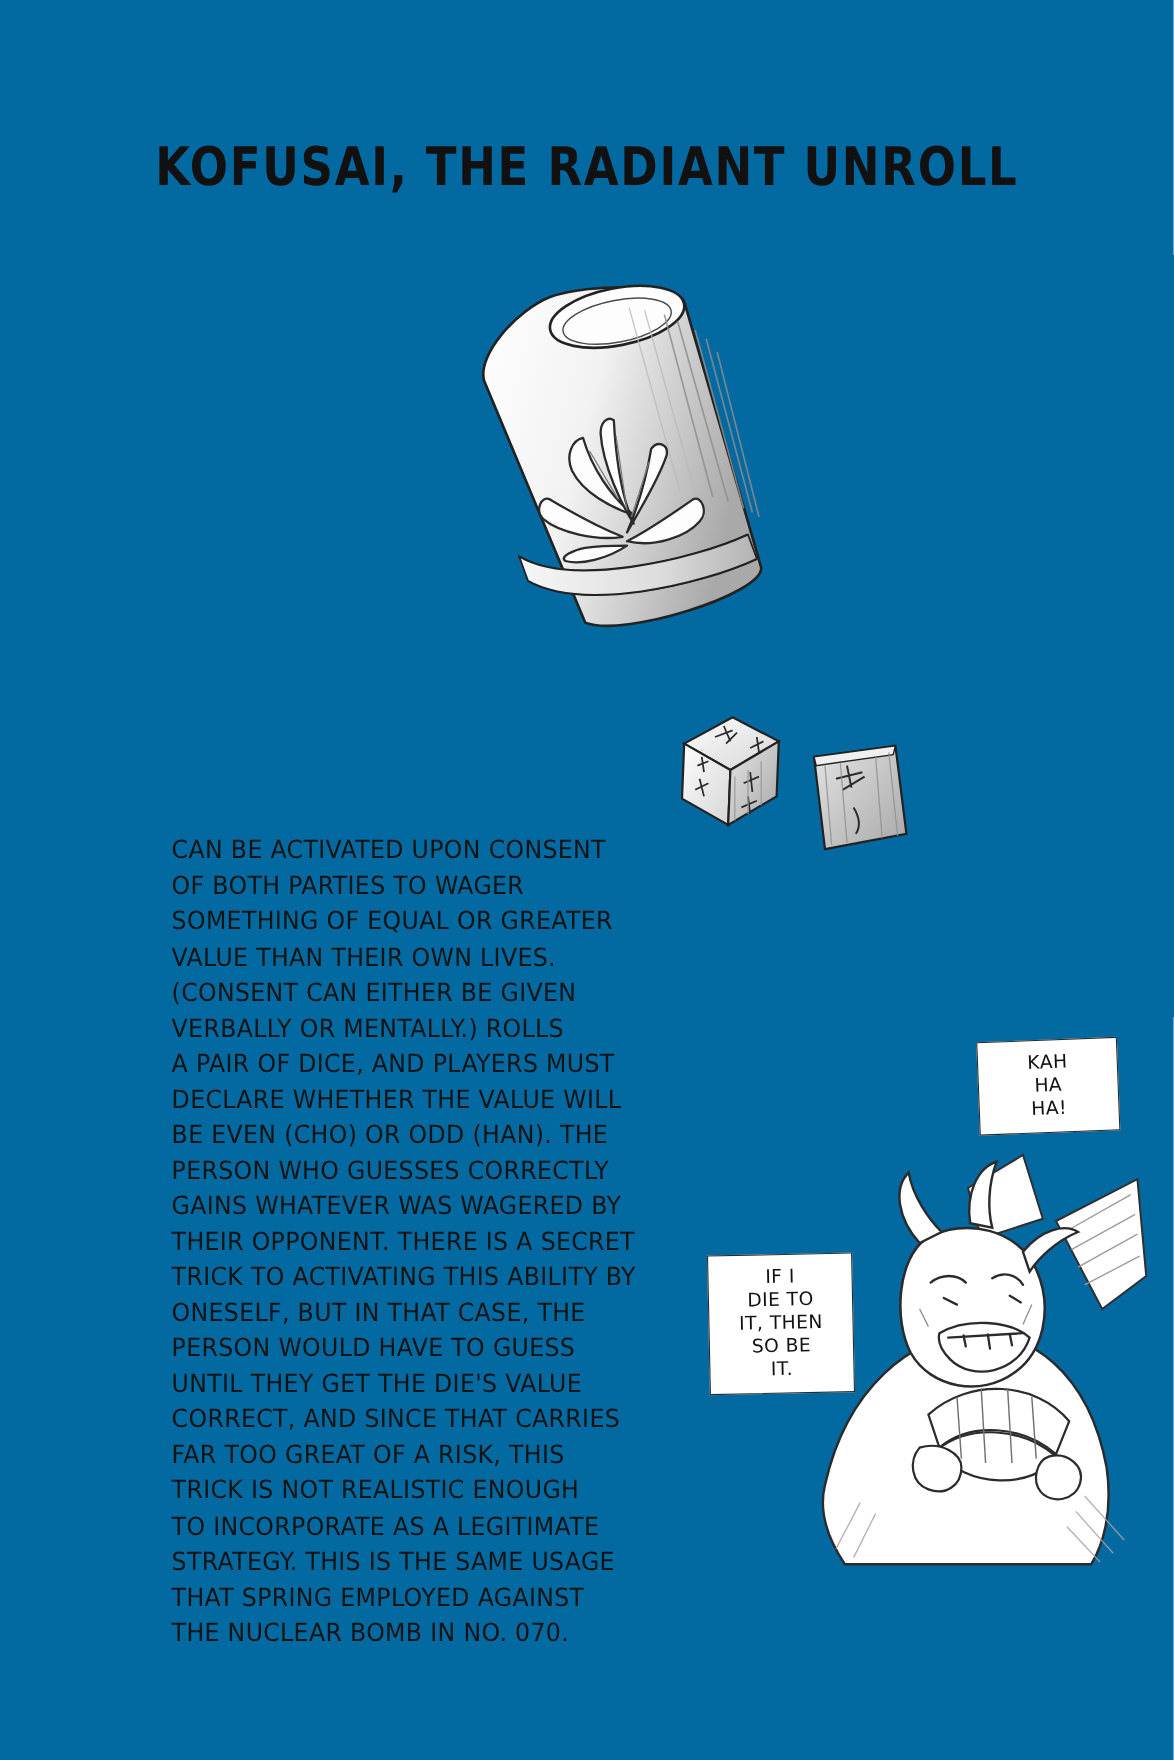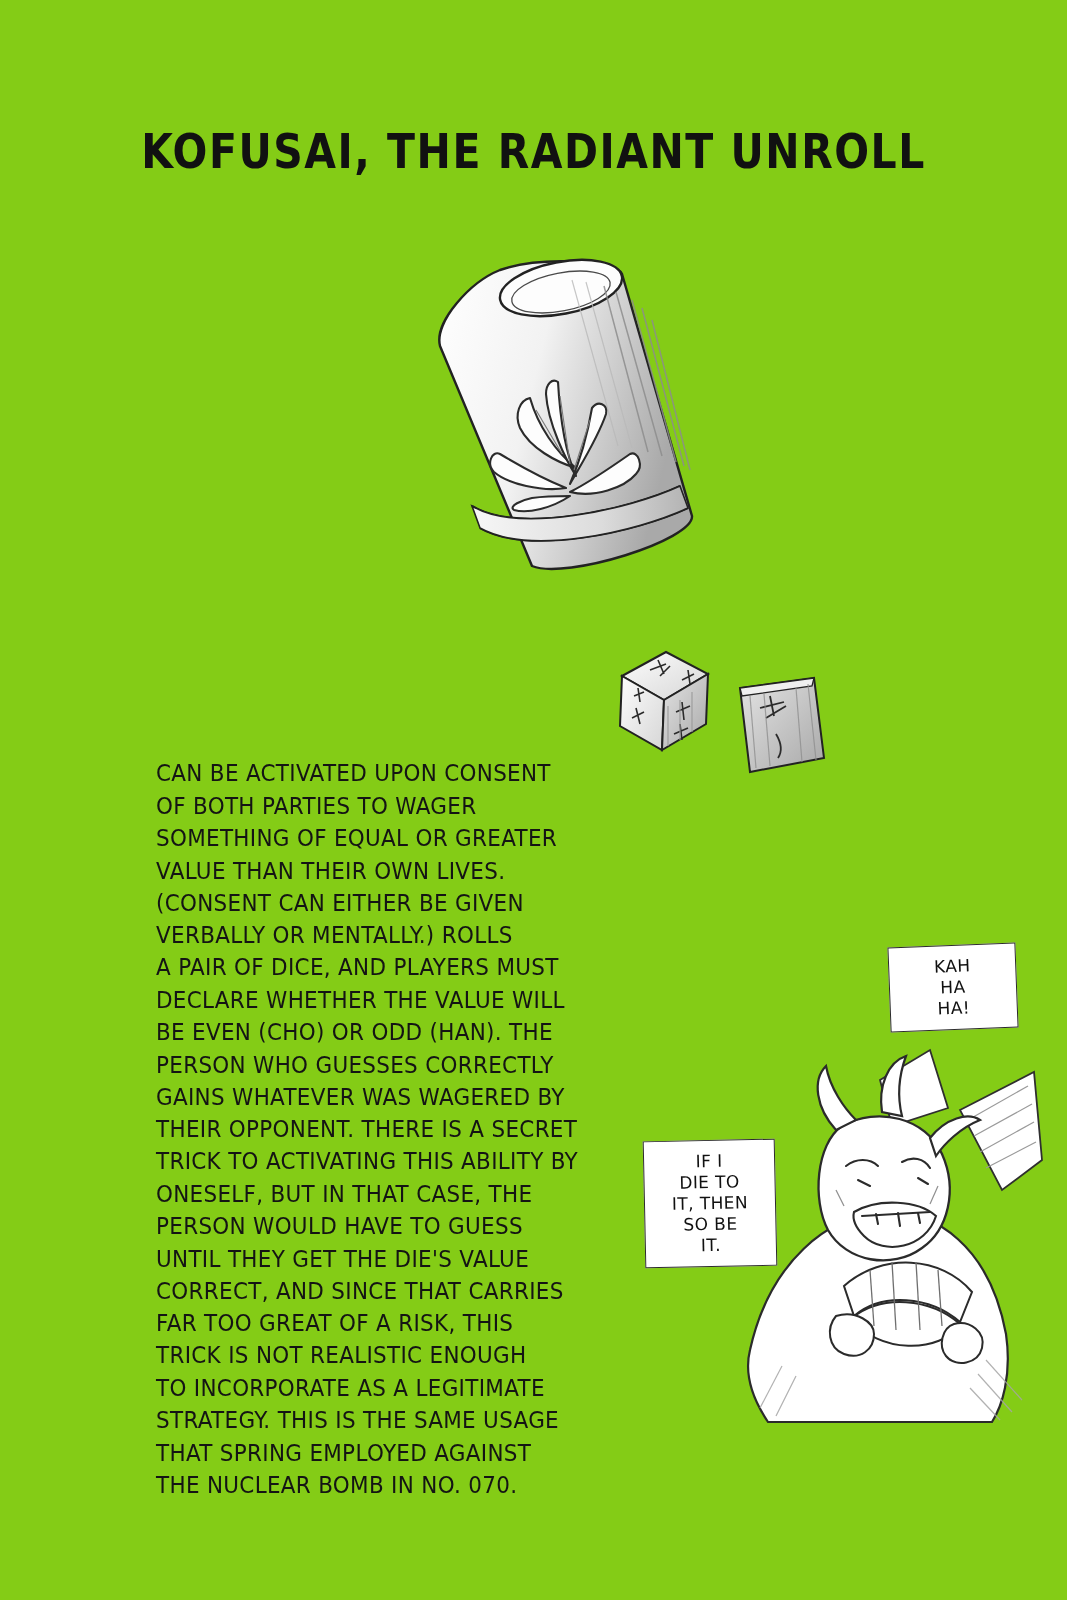--- a/index.html
+++ b/index.html
@@ -12,21 +12,21 @@
     height: 1600px;
     position: relative;
     overflow: hidden;
     font-family: "DejaVu Sans", sans-serif;
     color: #1a1a1a;
   }
 
   .page {
     position: absolute;
     inset: 0;
-    background: #84cc16;
+    background: #0369a1;
   }
 
   
   .title {
     position: absolute;
     top: 96px;
     left: 0;
     width: 100%;
     text-align: center;
     font-family: "DejaVu Sans", sans-serif;

